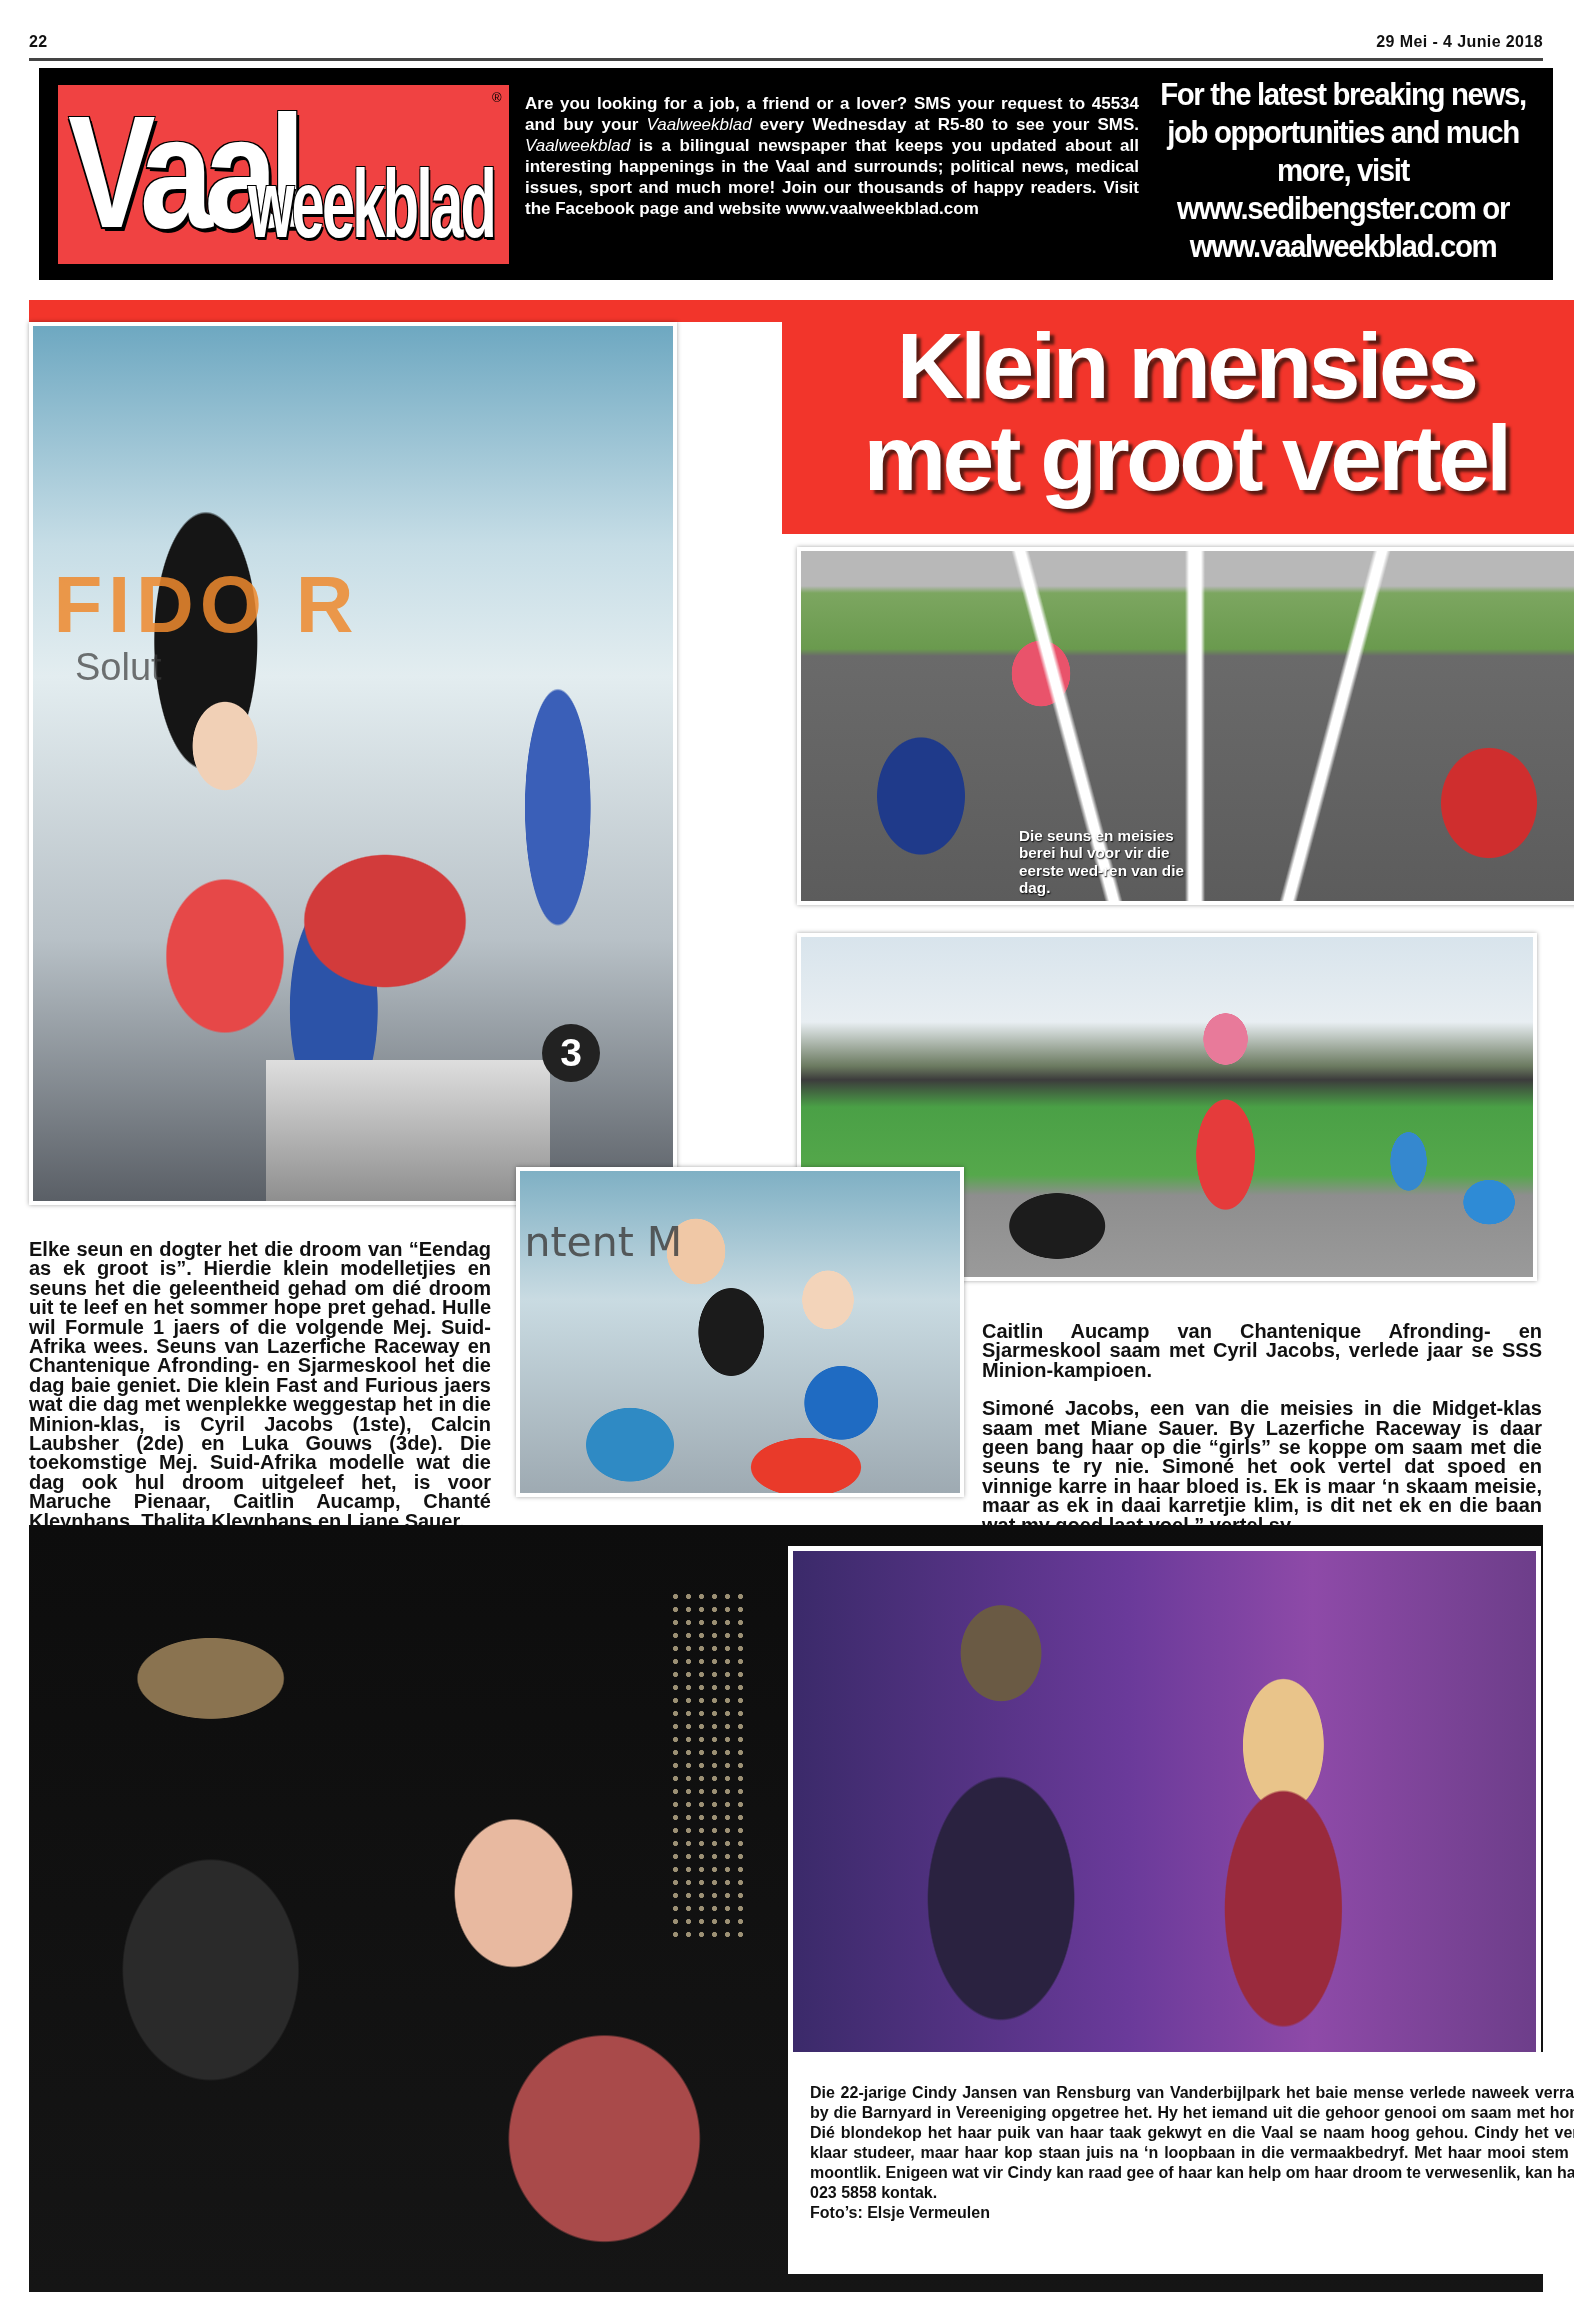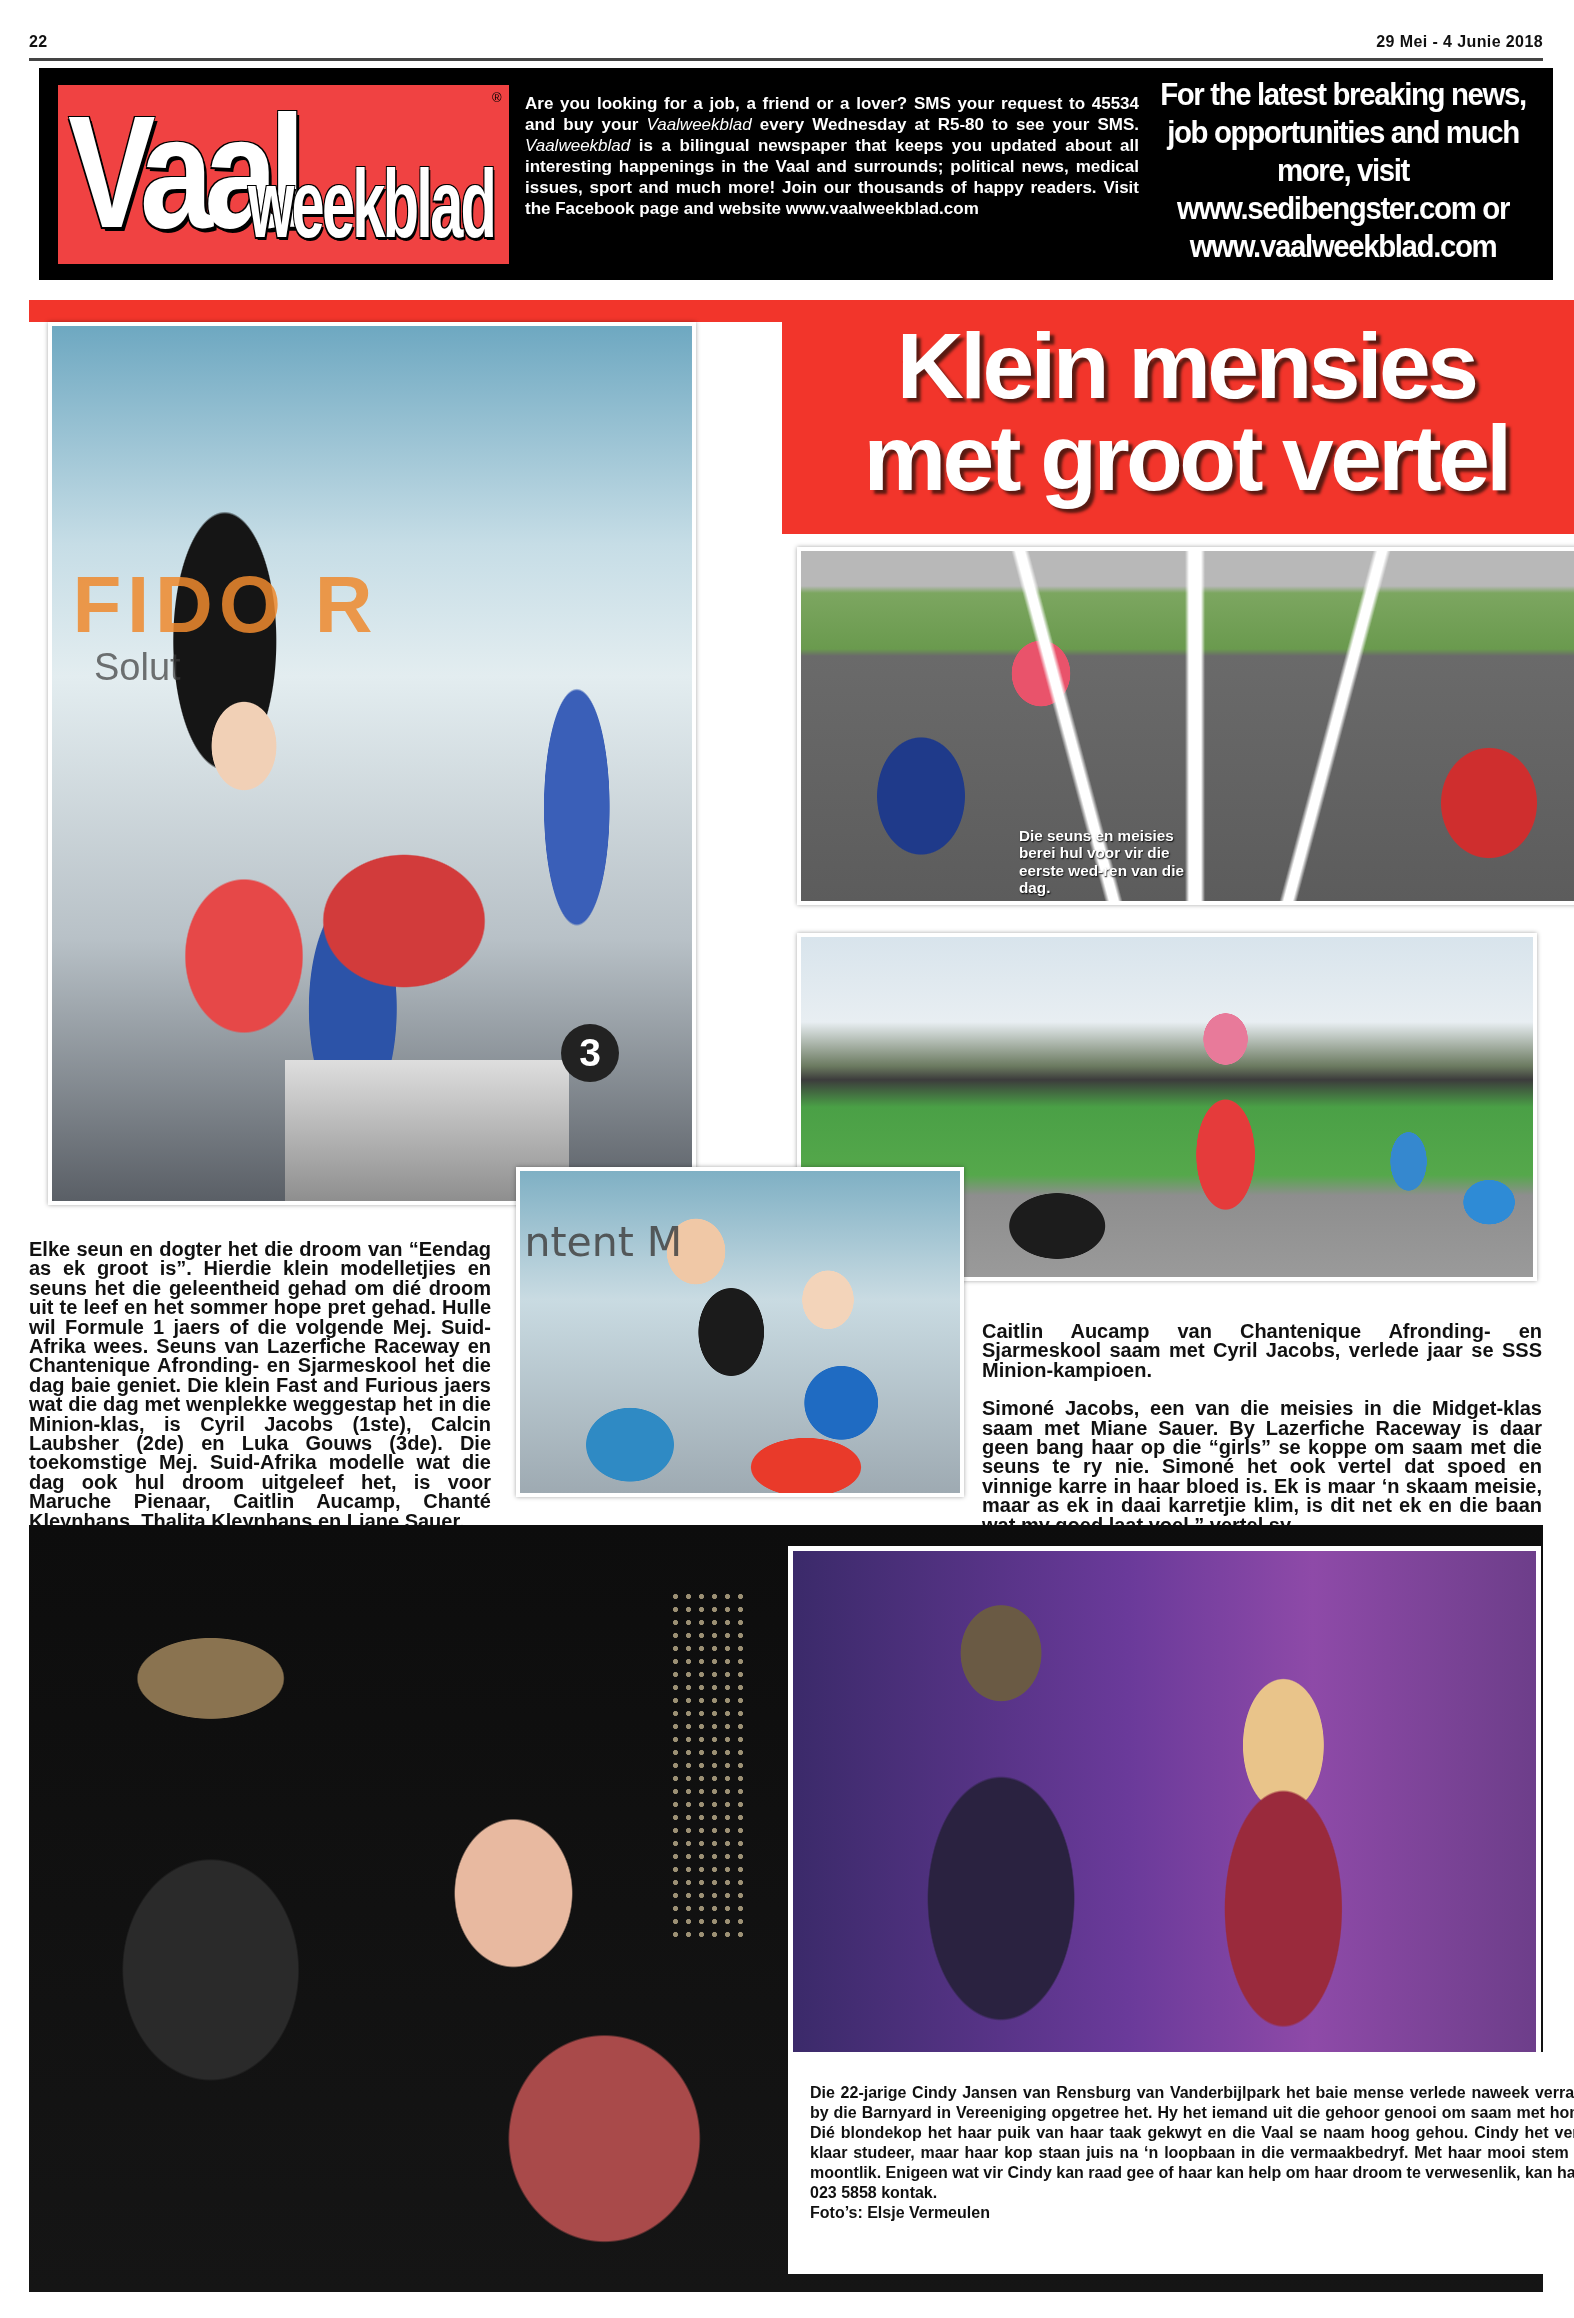--- a/index.html
+++ b/index.html
@@ -33,21 +33,20 @@
   .photo { position: absolute; background: #ccc; border: 4.4px solid #fff; box-shadow: 0 0 4.4px rgba(0,0,0,0.35); overflow: hidden; }
   .photo-kids { left: 29px; top: 322px; width: 648px; height: 883px;
     background:
       radial-gradient(ellipse 80px 109px at 30% 48%, #f1d0b6 0 40%, transparent 41%),
       radial-gradient(ellipse 160px 131px at 55% 68%, #d23b3b 0 50%, transparent 51%),
       radial-gradient(ellipse 145px 189px at 30% 72%, #e64848 0 40%, transparent 41%),
       radial-gradient(ellipse 87px 218px at 47% 78%, #2c53a8 0 50%, transparent 51%),
       radial-gradient(ellipse 65px 233px at 82% 55%, #3a5fb8 0 50%, transparent 51%),
       radial-gradient(ellipse 102px 254px at 27% 36%, #151515 0 50%, transparent 51%),
       linear-gradient(180deg, #6ea8c1 0%, #c6dde6 25%, #e3edf0 40%, #b8c1c7 70%, #5a5f66 100%);
-    margin-left: 19px;
   }
   .photo-kids .overlay-text { position: absolute; left: 20.4px; top: 233px; font-size: 80px; color: #ef8a2e; font-weight: bold; opacity: 0.85; letter-spacing: 5.8px; }
   .photo-kids .overlay-text2 { position: absolute; left: 42px; top: 320px; font-size: 38px; color: #3a3a3a; opacity: 0.7; }
   .photo-kids .podium { position: absolute; left: 233px; top: 734px; width: 284px; height: 145px; background: linear-gradient(180deg,#dedede,#8c8c8c); }
   .photo-kids .podium-num { position: absolute; left: 509px; top: 698px; width: 58px; height: 58px; border-radius: 50%; background: #222; color: #fff; font-weight: bold; font-size: 39px; text-align: center; line-height: 58px; }
 
   .photo-grid { left: 797px; top: 547px; width: 808px; height: 358px;
     background:
       linear-gradient(90deg, transparent 48%, #ffffff 48.5%, #ffffff 50%, transparent 50.5%),
       linear-gradient(75deg, transparent 34%, #ffffff 34.5%, #ffffff 35.5%, transparent 36%),

